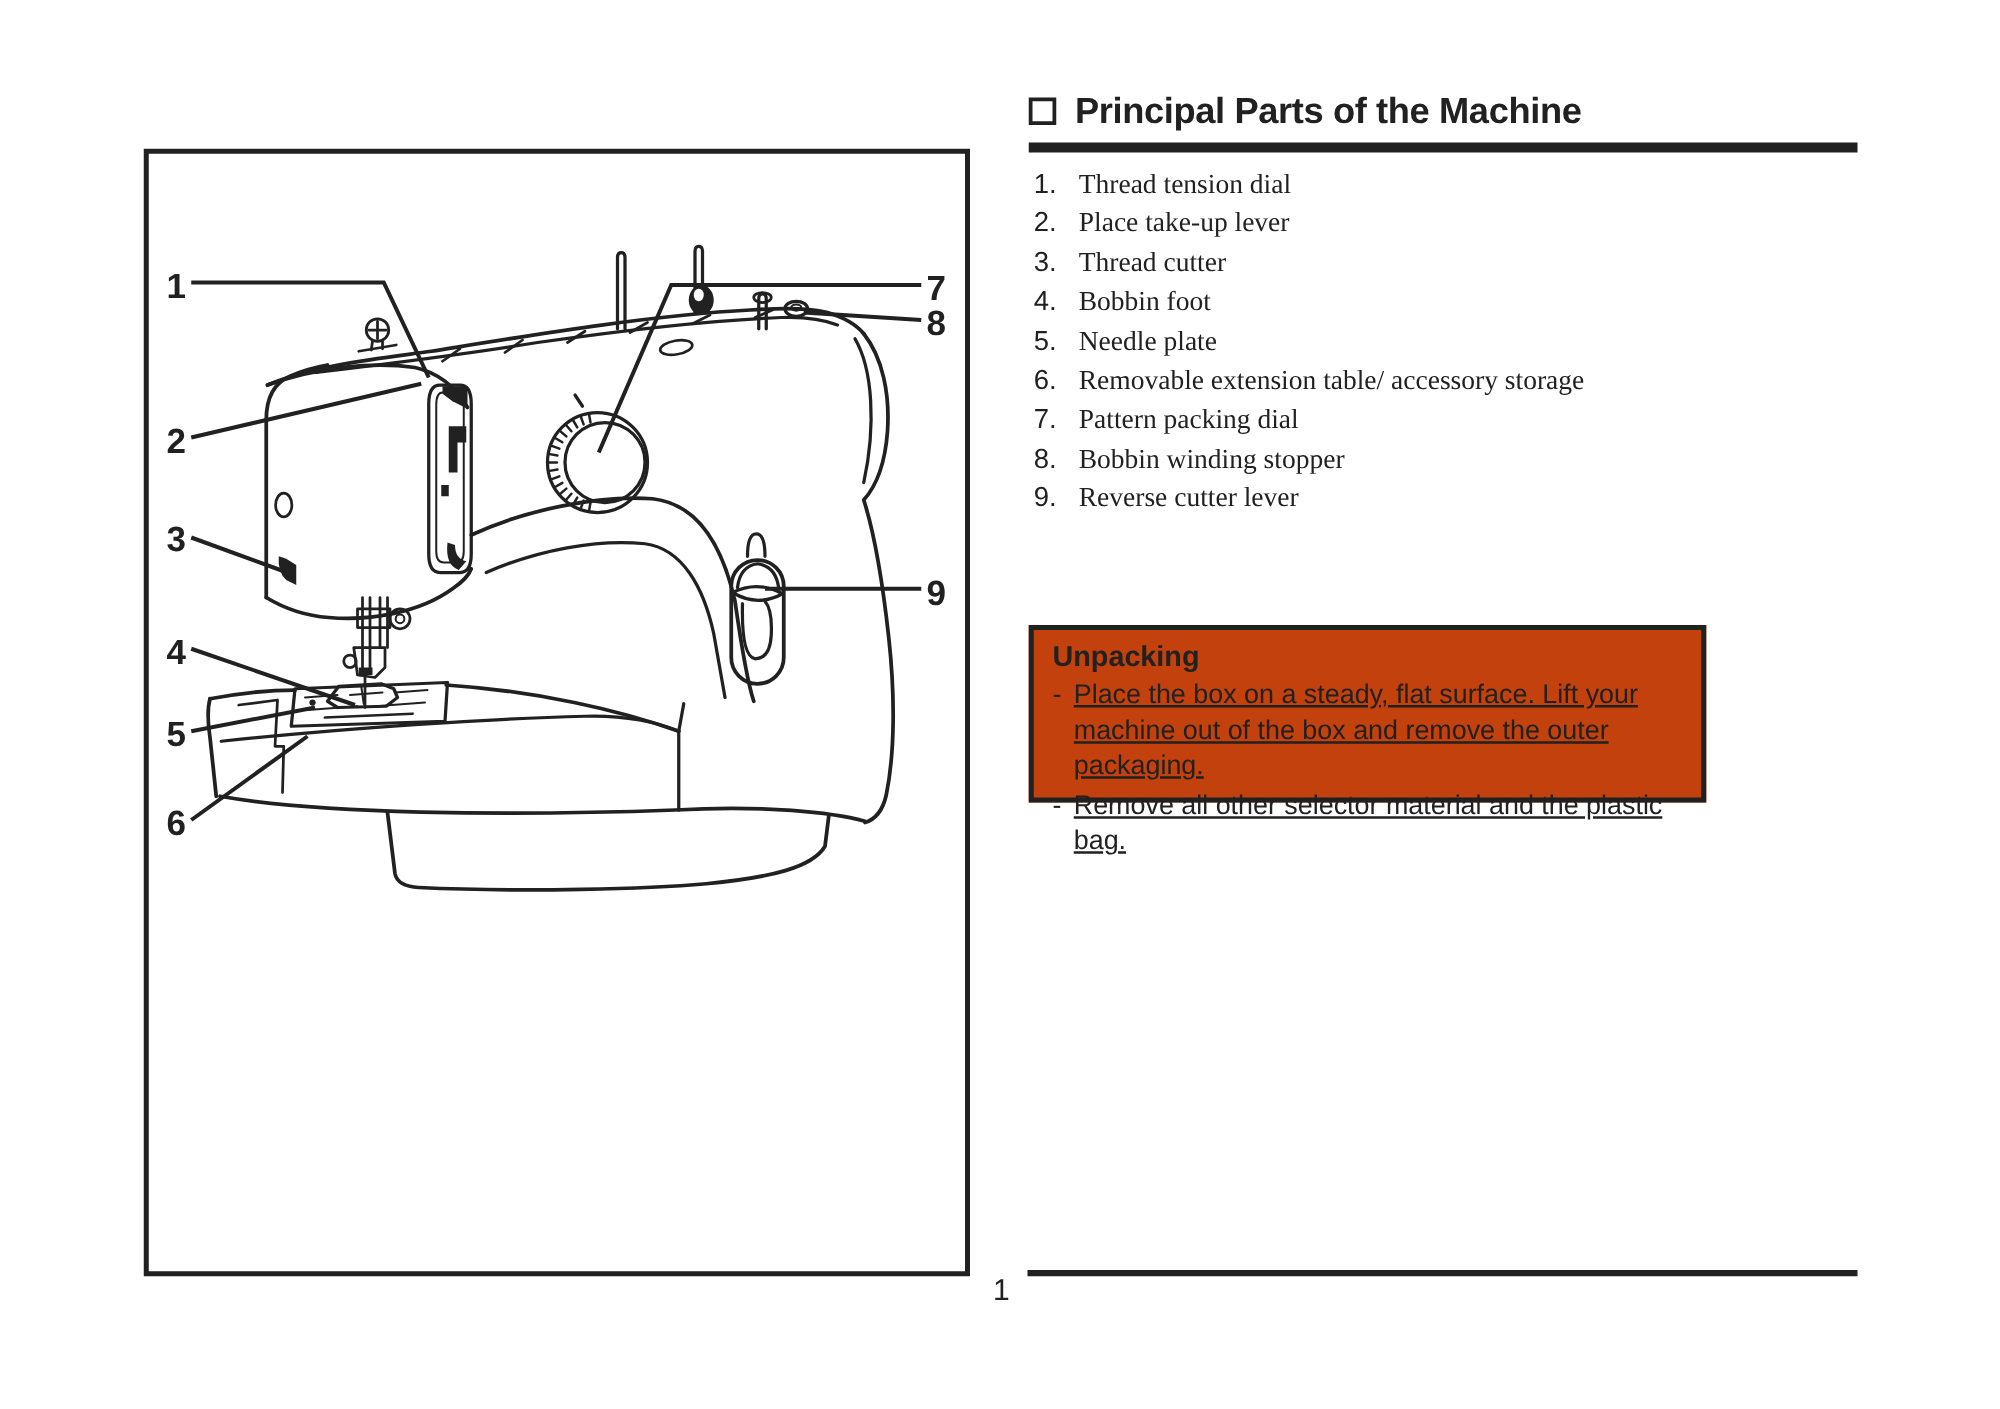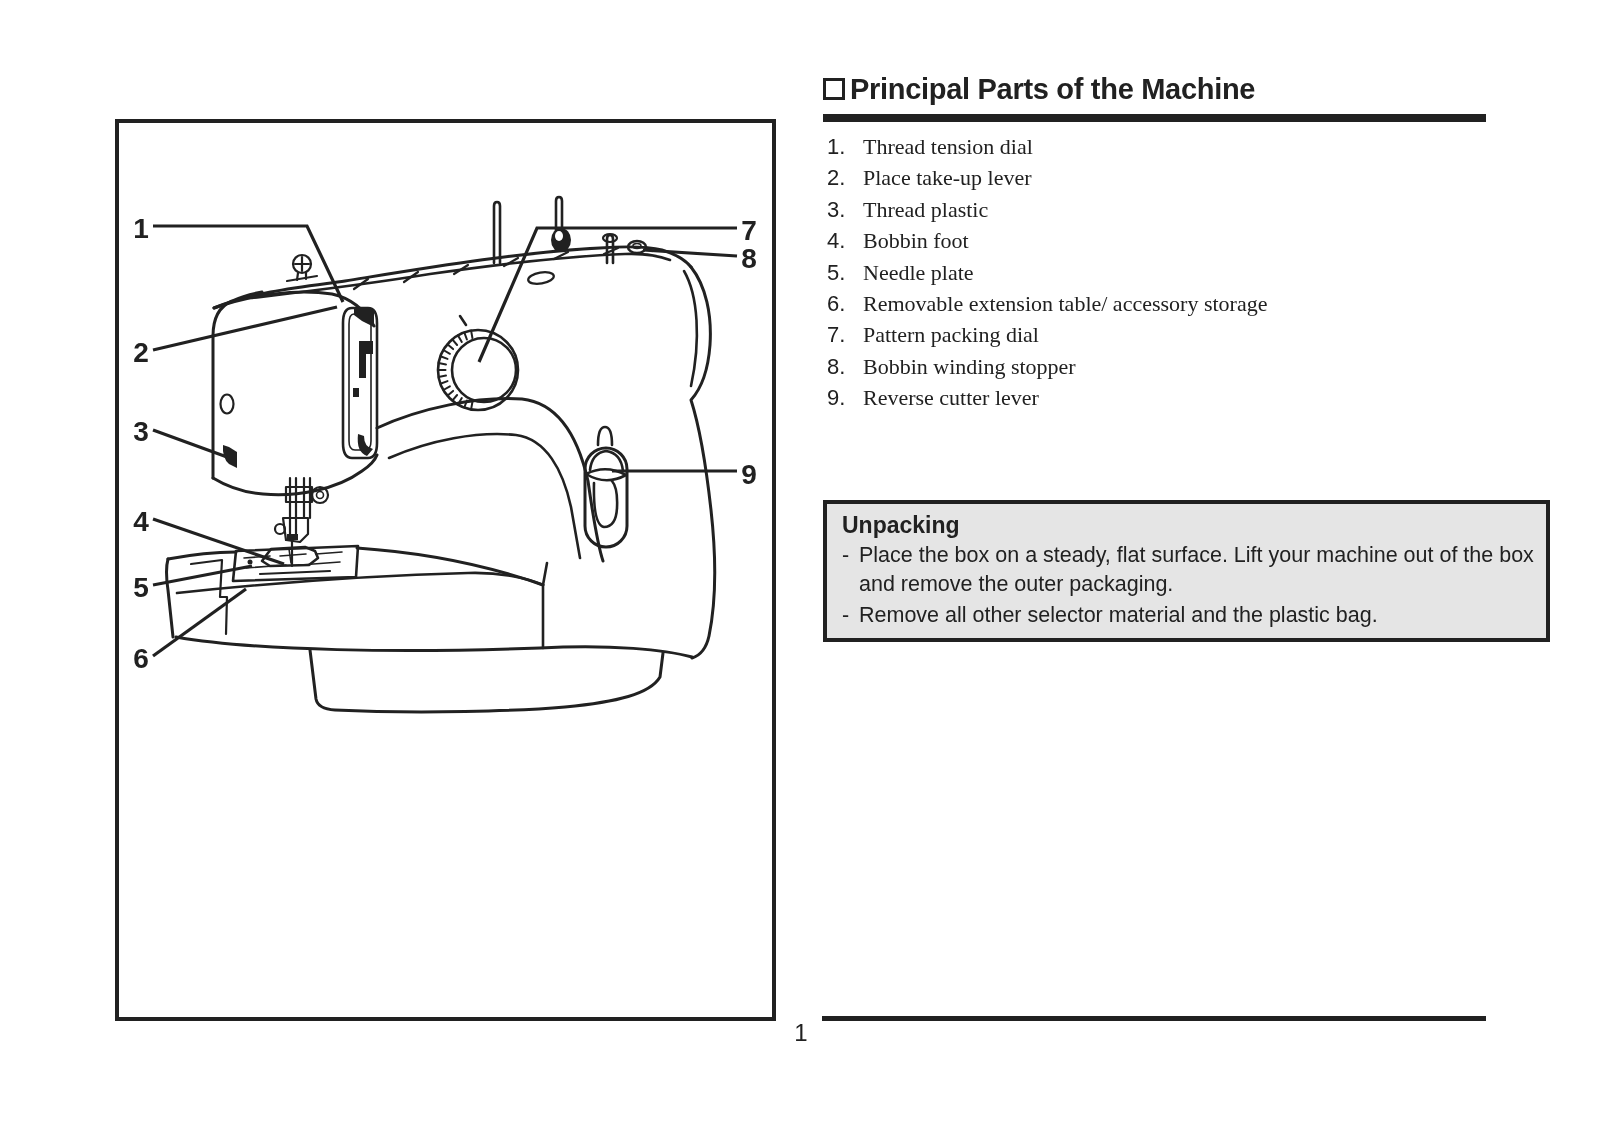--- a/index.html
+++ b/index.html
@@ -21,49 +21,49 @@
   svg .w16{stroke-width:1.6px;}
   svg .leader{stroke:#212121;stroke-width:3.2px;fill:none;stroke-linecap:butt;}
   svg .dark{fill:#212121;stroke:none;}
   svg text.callout{
     font-family:"Liberation Sans", sans-serif;font-weight:bold;font-size:28px;
     fill:#212121;text-anchor:middle;
   }
   
   .heading{
     position:absolute;left:823px;top:70px;height:38px;
-    display:flex;align-items:center;gap:5px;
+    display:flex;align-items:center;gap:15px;
   }
   .heading .sq{
     width:22px;height:22px;border:3px solid #212121;box-sizing:border-box;
     flex:0 0 auto;
   }
   .heading .ttl{
     font-size:29px;font-weight:bold;letter-spacing:-0.3px;white-space:nowrap;
   }
   .heading-rule{
     position:absolute;left:823px;top:114px;width:663px;height:8px;background:#212121;
   }
   .parts-list{
     position:absolute;left:827px;top:131px;width:680px;
     font-size:22px;line-height:31.4px;
   }
   .parts-list .row{display:flex;}
   .parts-list .num{flex:0 0 36px;}
   .parts-list .lbl{flex:1 1 auto;white-space:nowrap;font-family:Liberation Serif, serif;}
   
   .unpacking{
-    position:absolute;left:823px;top:500px;width:727px;height:142px;
-    border:4px solid #212121;box-sizing:border-box;background:#e5e5e5;
+    position:absolute;left:823px;top:500px;width:542px;height:142px;
+    border:4px solid #212121;box-sizing:border-box;background:#c2410c;
     padding:8px 10px 0 15px;
   }
   .unpacking .u-title{font-size:23px;font-weight:bold;line-height:26px;}
   .unpacking .bullet{display:flex;font-size:21.5px;line-height:28.6px;margin-top:3px;}
   .unpacking .dash{flex:0 0 17px;}
-  .unpacking .btxt{flex:1 1 auto;}
+  .unpacking .btxt{flex:1 1 auto;text-decoration:underline;}
   
   .footer-rule{position:absolute;left:822px;top:1016px;width:664px;height:5px;background:#212121;}
   .page-num{position:absolute;left:786px;top:1019px;width:30px;text-align:center;font-size:24px;}
 </style>
 </head>
 <body>
 
 <div class="diagram-box">
   <svg viewBox="119 123 653 894">
 
@@ -219,21 +219,21 @@
   <div class="row">
       <span class="num">1.</span>
       <span class="lbl">Thread tension dial</span>
     </div>
   <div class="row">
       <span class="num">2.</span>
       <span class="lbl">Place take-up lever</span>
     </div>
   <div class="row">
       <span class="num">3.</span>
-      <span class="lbl">Thread plastic</span>
+      <span class="lbl">Thread cutter</span>
     </div>
   <div class="row">
       <span class="num">4.</span>
       <span class="lbl">Bobbin foot</span>
     </div>
   <div class="row">
       <span class="num">5.</span>
       <span class="lbl">Needle plate</span>
     </div>
   <div class="row">

